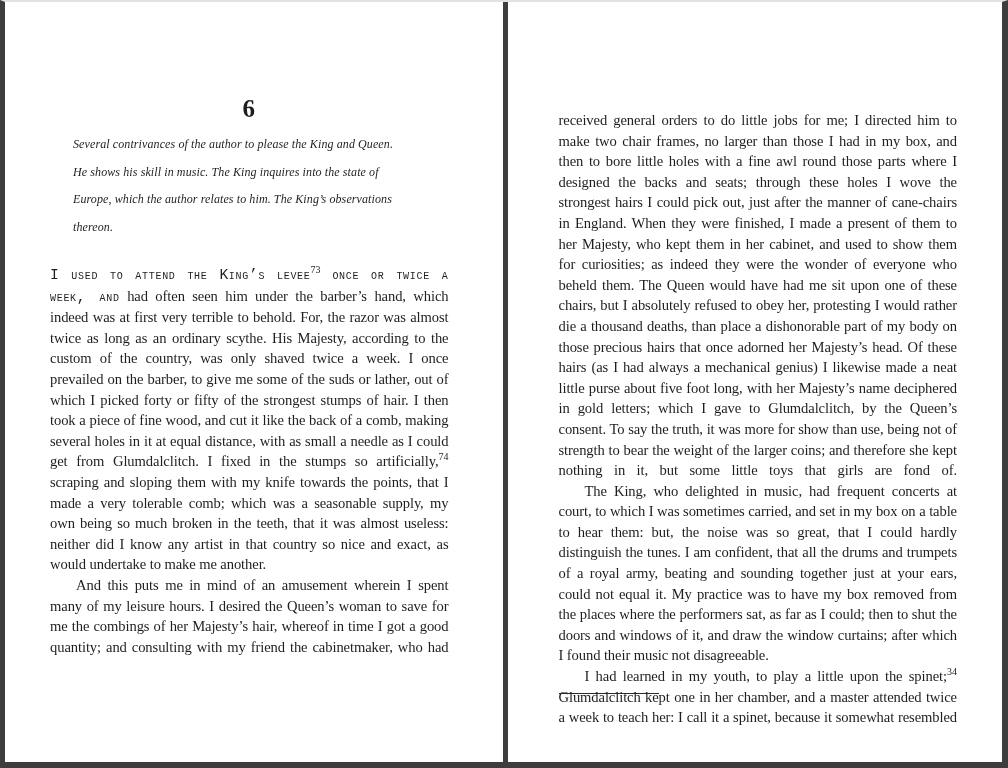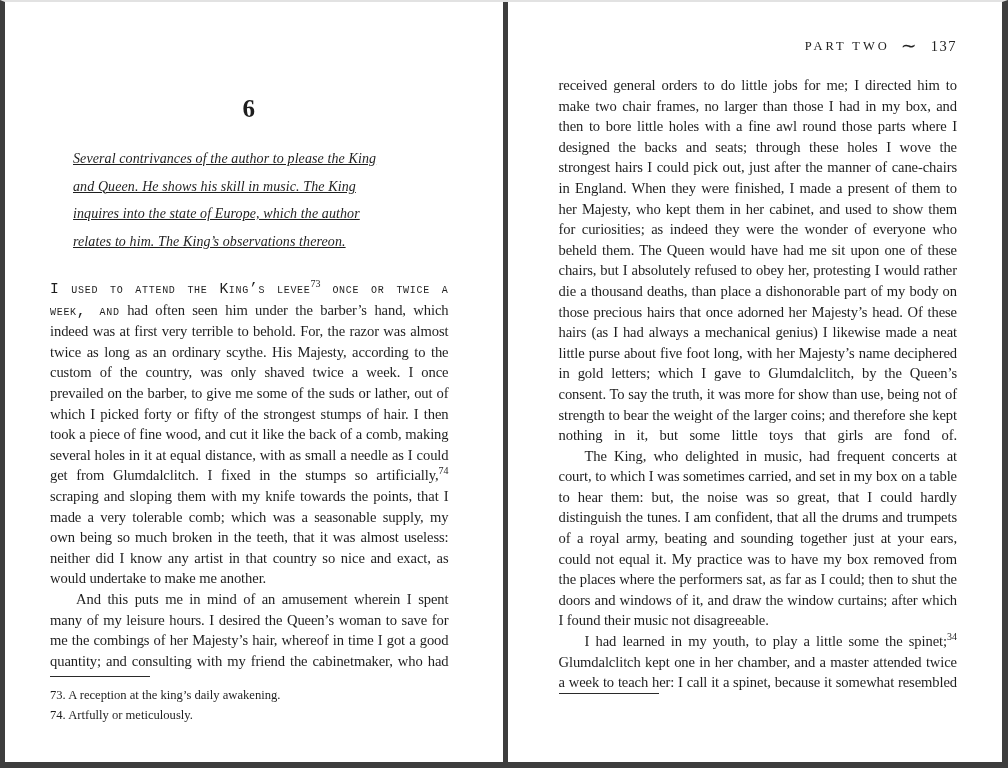--- a/index.html
+++ b/index.html
@@ -35,37 +35,36 @@
     box-shadow: -2px 0 0 #efefef, 2px 0 0 #efefef;
   }
   .chapter-number {
     margin-top: 93px;
     text-align: center;
     font-size: 25px;
     font-weight: 700;
     letter-spacing: 1px;
   }
   .summary {
-    margin: 22px 52px 0 23px;
+    margin: 8px 52px 0 23px;
     font-style: italic;
-    font-size: 14px;
+    font-size: 12px;
     line-height: 27.5px;
     letter-spacing: 0.1px;
-    text-decoration: underline;
   }
   p.body {
     margin: 0;
     font-size: 14.6px;
     line-height: 20.6px;
     letter-spacing: -0.1px;
     text-align: justify;
   }
   p.body.cont { text-align-last: justify; }
   .page.left  p.body.first { margin-top: 23px; }
-  .page.right p.body.first { margin-top: 73px; }
+  .page.right p.body.first { margin-top: 108px; }
   .indent { text-indent: 26px; }
   .sc {
     font-variant: small-caps;
     letter-spacing: 0.7px;
     font-family: Liberation Mono, monospace;
   }
   sup.note-ref {
     font-size: 10px;
     line-height: 0;
     letter-spacing: 0;
@@ -114,40 +113,30 @@
 
   <div class="page left">
     <div class="chapter-number">6</div>
 
     <div class="summary">Several contrivances of the author to please the King and Queen. He shows his skill in music. The King inquires into the state of Europe, which the author relates to him. The King’s observations thereon.</div>
 
     <p class="body first"><span class="sc">I used to attend the King’s levee</span><sup class="note-ref">73</sup><span class="sc"> once or twice a week, and</span><span> had often seen him under the barber’s hand, which indeed was at first very terrible to behold. For, the razor was almost twice as long as an ordinary scythe. His Majesty, according to the custom of the country, was only shaved twice a week. I once prevailed on the barber, to give me some of the suds or lather, out of which I picked forty or fifty of the strongest stumps of hair. I then took a piece of fine wood, and cut it like the back of a comb, making several holes in it at equal distance, with as small a needle as I could get from Glumdalclitch. I fixed in the stumps so artificially,</span><sup class="note-ref">74</sup><span> scraping and sloping them with my knife towards the points, that I made a very tolerable comb; which was a seasonable supply, my own being so much broken in the teeth, that it was almost useless: neither did I know any artist in that country so nice and exact, as would undertake to make me another.</span></p>
 
     <p class="body indent cont">And this puts me in mind of an amusement wherein I spent many of my leisure hours. I desired the Queen’s woman to save for me the combings of her Majesty’s hair, whereof in time I got a good quantity; and consulting with my friend the cabinetmaker, who had</p>
 
-    <div class="footnotes">
-      <div class="fn-rule"></div>
-      <div class="fn">73. A reception at the king’s daily awakening.</div>
-      <div class="fn">74. Artfully or meticulously.</div>
-    </div>
   </div>
 
   <div class="gutter"></div>
 
   <div class="page right">
-    <div class="running-header">
-      <span class="section">PART TWO</span>
-      <span class="ornament">∼</span>
-      <span class="page-number">137</span>
-    </div>
 
     <p class="body first cont">received general orders to do little jobs for me; I directed him to make two chair frames, no larger than those I had in my box, and then to bore little holes with a fine awl round those parts where I designed the backs and seats; through these holes I wove the strongest hairs I could pick out, just after the manner of cane-chairs in England. When they were finished, I made a present of them to her Majesty, who kept them in her cabinet, and used to show them for curiosities; as indeed they were the wonder of everyone who beheld them. The Queen would have had me sit upon one of these chairs, but I absolutely refused to obey her, protesting I would rather die a thousand deaths, than place a dishonorable part of my body on those precious hairs that once adorned her Majesty’s head. Of these hairs (as I had always a mechanical genius) I likewise made a neat little purse about five foot long, with her Majesty’s name deciphered in gold letters; which I gave to Glumdalclitch, by the Queen’s consent. To say the truth, it was more for show than use, being not of strength to bear the weight of the larger coins; and therefore she kept nothing in it, but some little toys that girls are fond of.</p>
 
     <p class="body indent">The King, who delighted in music, had frequent concerts at court, to which I was sometimes carried, and set in my box on a table to hear them: but, the noise was so great, that I could hardly distinguish the tunes. I am confident, that all the drums and trumpets of a royal army, beating and sounding together just at your ears, could not equal it. My practice was to have my box removed from the places where the performers sat, as far as I could; then to shut the doors and windows of it, and draw the window curtains; after which I found their music not disagreeable.</p>
 
-    <p class="body indent cont"><span>I had learned in my youth, to play a little some the spinet;</span><sup class="note-ref">34</sup><span> Glumdalclitch kept one in her chamber, and a master attended twice a week to teach her: I call it a spinet, because it somewhat resembled</span></p>
+    <p class="body indent cont"><span>I had learned in my youth, to play a little upon the spinet;</span><sup class="note-ref">34</sup><span> Glumdalclitch kept one in her chamber, and a master attended twice a week to teach her: I call it a spinet, because it somewhat resembled</span></p>
 
     <div class="footnotes">
       <div class="fn-rule"></div>
     </div>
   </div>
 
 </div>
 
 </body></html>

